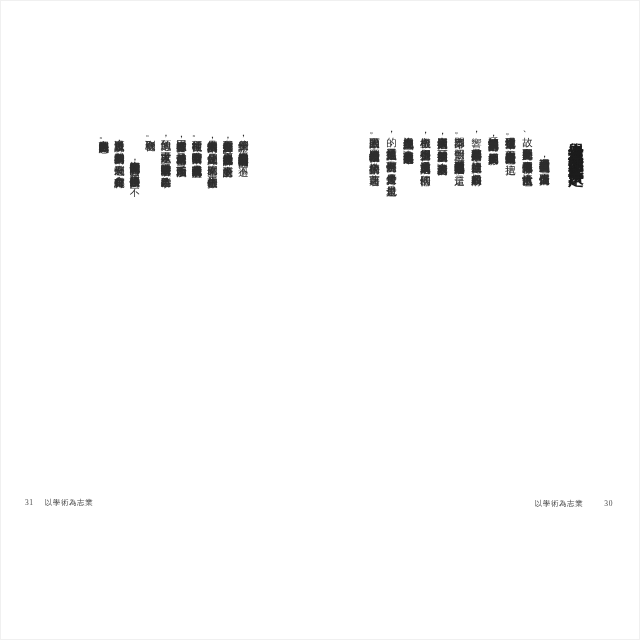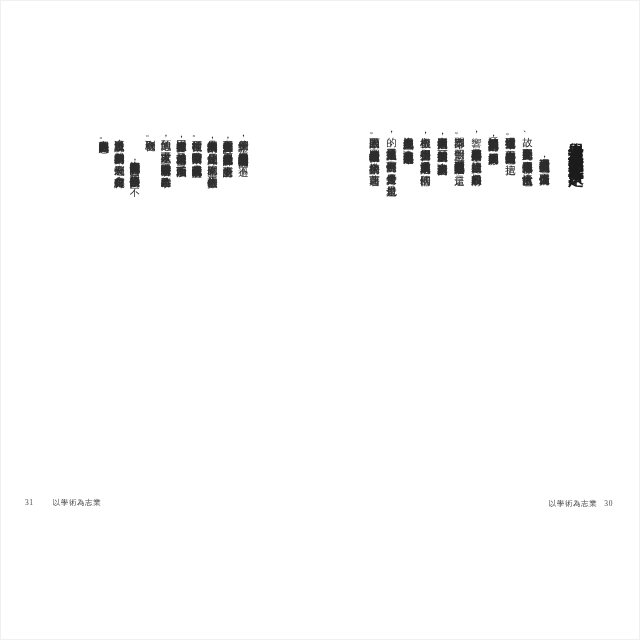--- a/index.html
+++ b/index.html
@@ -58,22 +58,22 @@
     position:absolute;
     font-size:7.5px;
     color:#4a4a4a;
     letter-spacing:0.6px;
     line-height:10px;
     font-family:"Liberation Serif","DejaVu Serif",serif;
   }
   .footer-left{ left:24px; top:497px; }
   .footer-right{ right:26px; top:498px; text-align:right; }
   .footer .pgnum{ font-size:7.5px; color:#4a4a4a; }
-  .footer-left .pgnum{ margin-right:19px;font-family:Liberation Serif, serif; }
-  .footer-right .pgnum{ margin-left:7px; }
+  .footer-left .pgnum{ margin-right:11px;font-family:Liberation Serif, serif; }
+  .footer-right .pgnum{ margin-left:21px; }
 </style>
 </head>
 <body>
 
 <div class="canvas">
 
   <div class="vflow right-flow">
     <div class="heading">學者選拔過程是由機遇而非才能本身所決定</div>
     <div class="col indent">所謂機遇而不是才能本身扮演了如此重大的角色，這並不僅僅因為人情世</div>
     <div class="col">故、甚至不能主要歸因於此。正像其他任何選拔過程那樣，人情世故當然也出</div>

